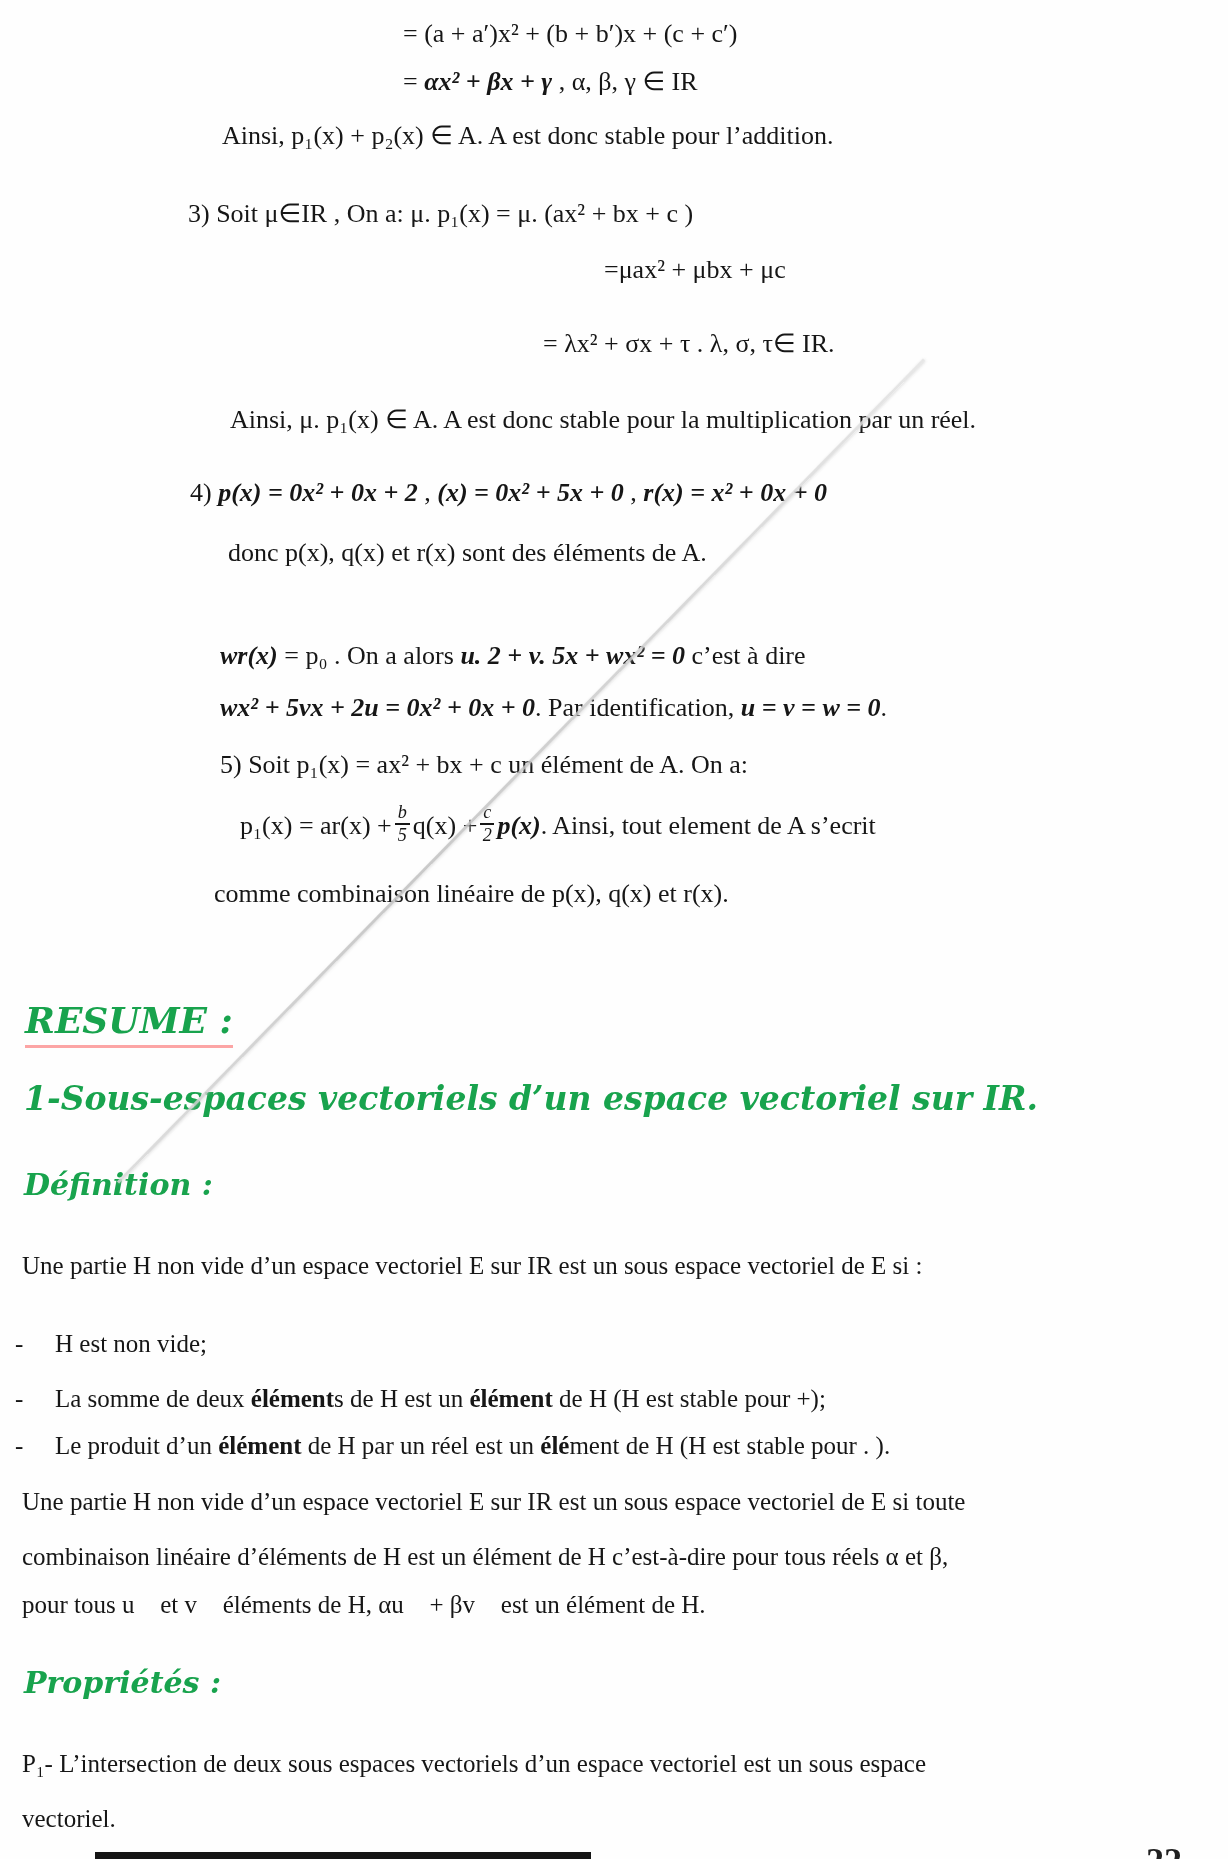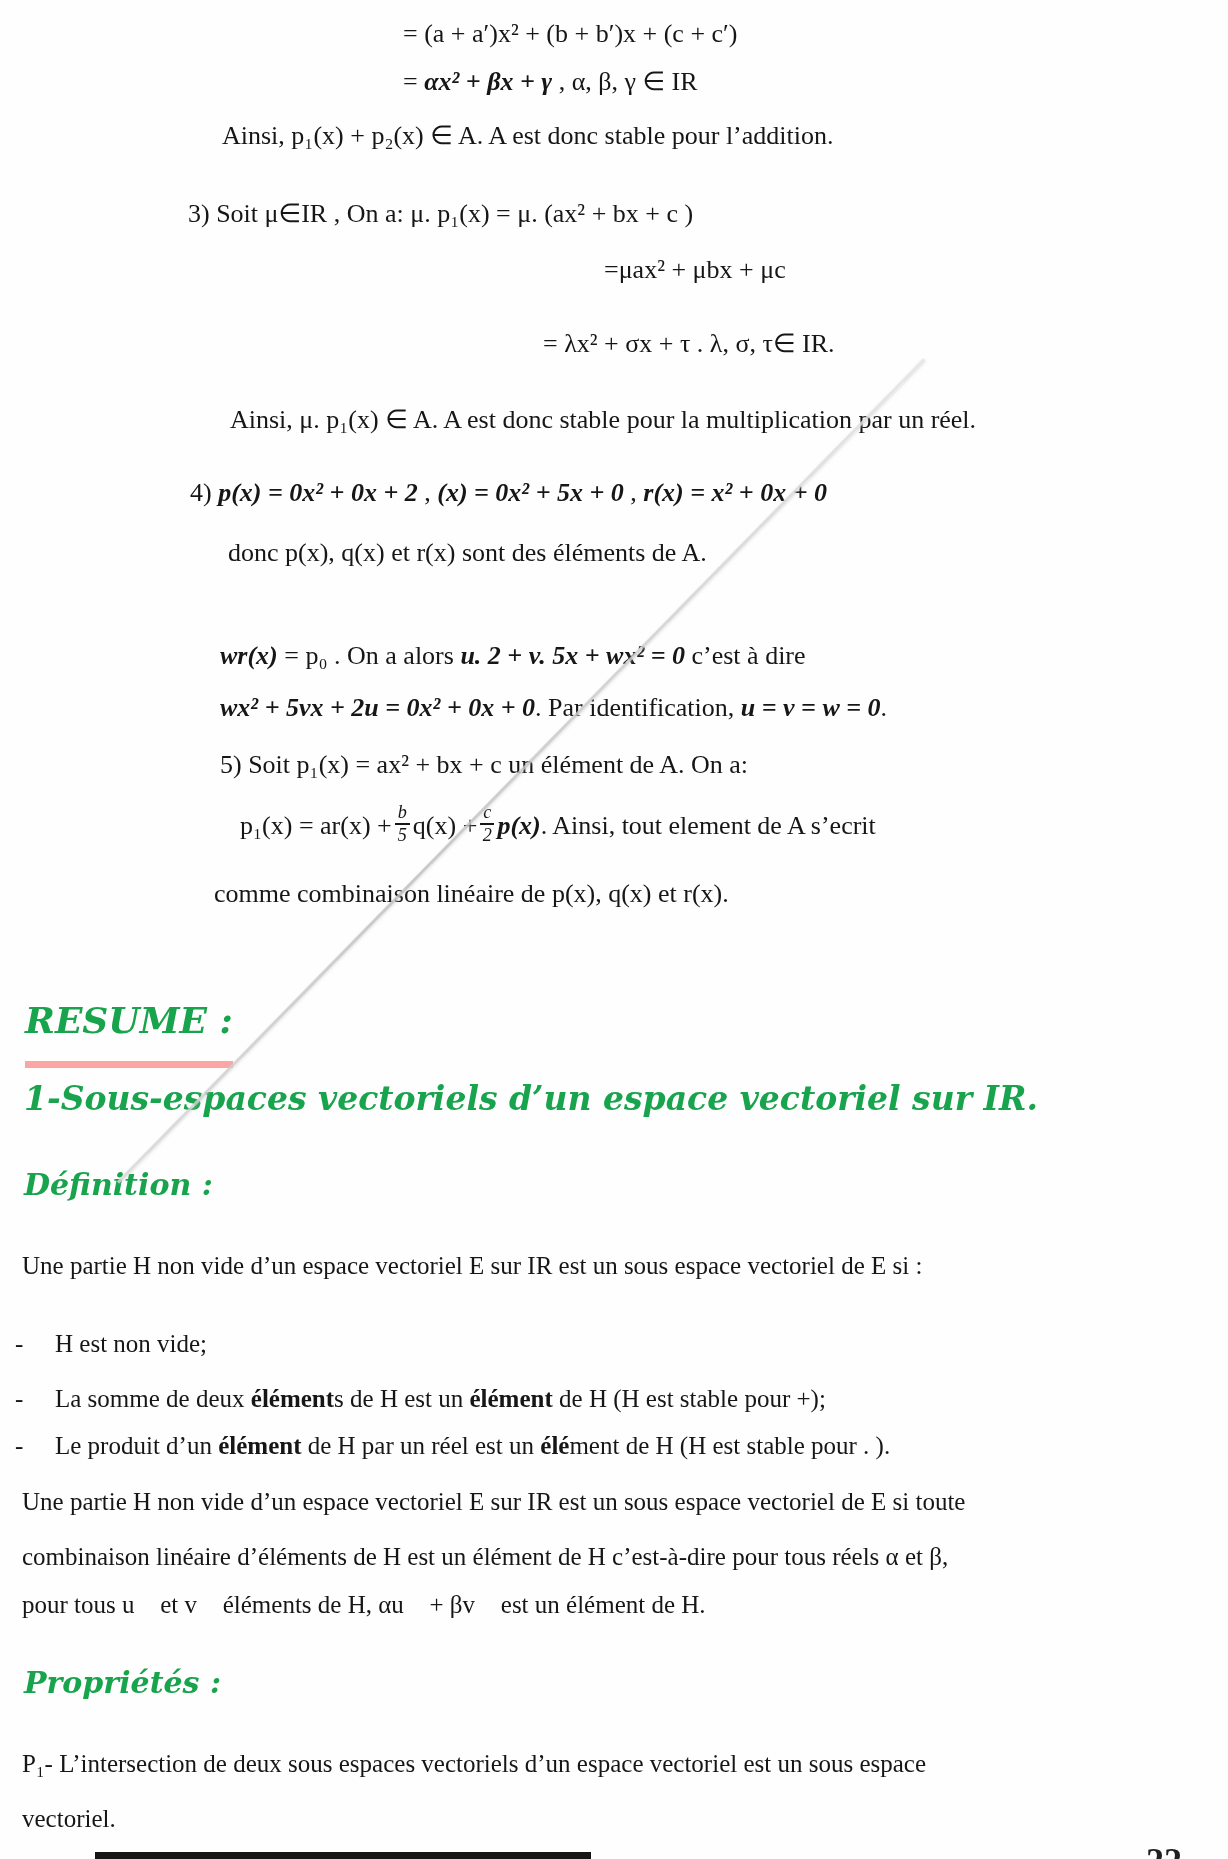--- a/index.html
+++ b/index.html
@@ -21,21 +21,21 @@
   .r{font-style:normal;font-weight:normal;}
   .i{}
   .b{font-weight:bold;}
   .bi{font-weight:bold;font-style:italic;}
   .green-head{
     font-family:"DejaVu Serif", serif;
     font-style:italic;
     font-weight:bold;
     color:#18a34d;
   }
-  .underlined{border-bottom:7px solid #fca5a5;padding-bottom:20px;}
+  .underlined{border-bottom:3px solid #fca5a5;padding-bottom:4px;}
   .frac{
     display:inline-flex;
     flex-direction:column;
     align-items:center;
     vertical-align:middle;
     line-height:1.05;
     font-size:0.70em;
     font-style:italic;
     margin:0 3px;
     transform:translateY(-2px);

